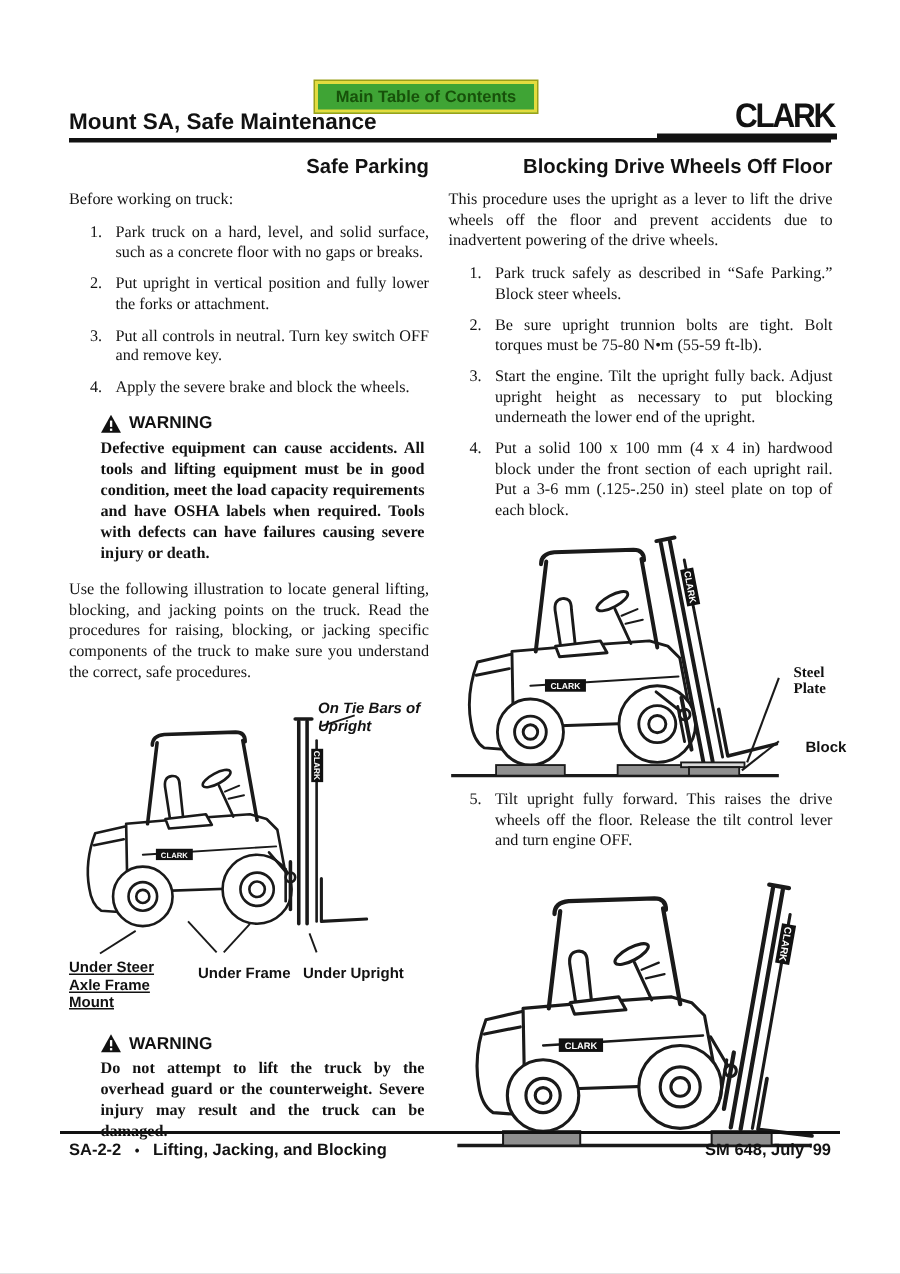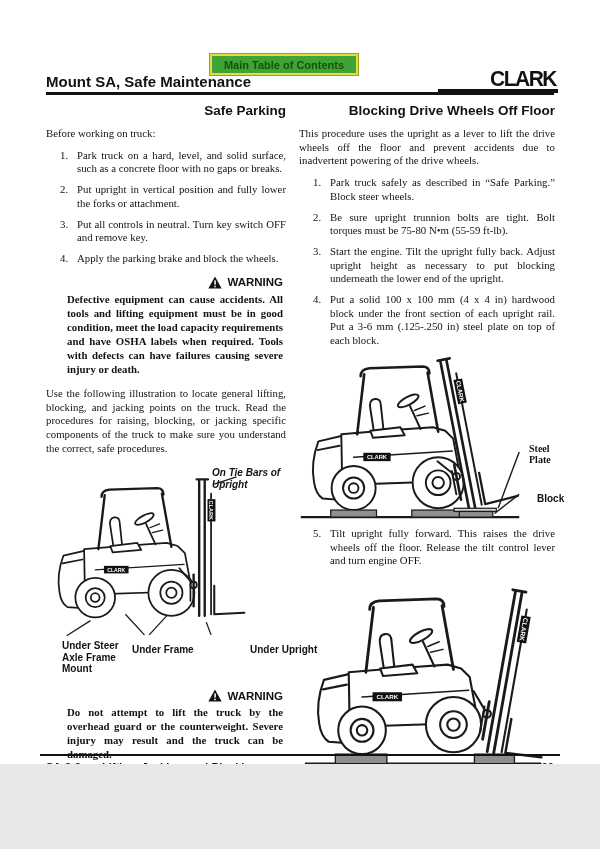--- a/index.html
+++ b/index.html
@@ -1,16 +1,16 @@
 <!DOCTYPE html>
 <html style="--toc-bg: #3FA435; --toc-border: #E3DC3F; --toc-text: #17510A;"><head>
 <meta charset="utf-8">
 <style>
   html,body{margin:0;padding:0;background:#e8e8e8;}
-  .page{position:relative;width:600px;height:764px;background:#fff;margin:0 auto;
+  .page{position:relative;width:600px;height:849px;background:#fff;margin:0 auto;
         font-family:"Liberation Serif",serif;color:#121212;overflow:hidden;
         box-shadow:0 0 0 1px #c4c4c4;}
   
   .toc-btn{position:absolute;left:210px;top:54px;width:148px;height:21px;
         background:var(--toc-bg,#3FA435);border:2px solid var(--toc-border,#E3DC3F);
         color:var(--toc-text,#17510A);font:bold 11px "Liberation Sans",sans-serif;
         display:flex;align-items:center;justify-content:center;padding:0;cursor:pointer;
         box-shadow:0 0 0 1px #9aa019;}
   .group-title{position:absolute;left:46px;top:73px;font:bold 15px "Liberation Sans",sans-serif;}
   .logo{position:absolute;right:44px;top:66px;font:900 21px "Liberation Sans",sans-serif;
@@ -22,21 +22,21 @@
   .col-left{left:46px;width:240px;}
   .col-right{left:299px;width:256px;}
   h2.sec-title{font:bold 13.5px "Liberation Sans",sans-serif;text-align:right;margin:3px 0 9px;}
   p.body-text{text-align:justify;margin:0 0 8px;}
   .list{margin-bottom:2px;}
   .li{display:flex;margin:0 0 7px;}
   .li-num{flex:none;width:17px;margin-left:14px;}
   .li-text{flex:1;text-align:justify;}
   
   .warning{margin:10px 3px 11px 21px;}
-  .warning-head{display:flex;align-items:center;justify-content:flex-end;gap:5px;
+  .warning-head{display:flex;align-items:center;justify-content:flex-start;gap:5px;
         font:bold 11.5px "Liberation Sans",sans-serif;margin-bottom:3px;}
   .warning-text{font-weight:bold;text-align:justify;line-height:1.3;}
   
   .figure{position:relative;}
   .figure svg{position:absolute;}
   .fig-label{position:absolute;font:bold 10px "Liberation Sans",sans-serif;line-height:1.12;}
   .figA{height:216px;margin:2px 0 4px;}
   .figB{height:170px;margin:2px 0 2px;}
   .figC{height:212px;margin:4px 0 0;}
   
@@ -111,21 +111,21 @@
         <div class="li">
           <span class="li-num">2.</span>
           <span class="li-text">Put upright in vertical position and fully lower the forks or attachment.</span>
         </div>
         <div class="li">
           <span class="li-num">3.</span>
           <span class="li-text">Put all controls in neutral. Turn key switch OFF and remove key.</span>
         </div>
         <div class="li">
           <span class="li-num">4.</span>
-          <span class="li-text">Apply the parking brake and block the wheels.</span>
+          <span class="li-text">Apply the severe brake and block the wheels.</span>
         </div>
       </div>
 
     <div class="warning">
       <div class="warning-head">
         <svg width="14" height="13" viewBox="0 0 20 18">
           <path d="M10,0.5 L19.5,17.5 L0.5,17.5 Z" fill="#111"></path>
           <rect x="9" y="6" width="2.2" height="6" fill="#fff"></rect>
           <rect x="9" y="13.6" width="2.2" height="2.2" fill="#fff"></rect>
         </svg>
@@ -142,23 +142,23 @@
         <use href="#fk-mast"></use>
         <g stroke="#1a1a1a" stroke-width="1.6" fill="none">
           <path d="M212,14 L240,5"></path>
           <path d="M56,186 L26,205"></path>
           <path d="M100,178 L124,204"></path>
           <path d="M152,180 L130,204"></path>
           <path d="M202,188 L208,204"></path>
         </g>
       </svg>
       <div class="fig-label" style="left:166px;top:4px;width:76px;font-style:italic;">On Tie Bars of Upright</div>
-      <div class="fig-label" style="left:16px;top:177px;width:72px;">Under Steer Axle Frame Mount</div>
+      <div class="fig-label" style="left:0px;top:177px;width:72px;text-decoration:underline;">Under Steer Axle Frame Mount</div>
       <div class="fig-label" style="left:86px;top:181px;width:70px;">Under Frame</div>
-      <div class="fig-label" style="left:156px;top:181px;width:84px;margin-left:48px;">Under Upright</div>
+      <div class="fig-label" style="left:156px;top:181px;width:84px;">Under Upright</div>
     </div>
 
     <div class="warning">
       <div class="warning-head">
         <svg width="14" height="13" viewBox="0 0 20 18">
           <path d="M10,0.5 L19.5,17.5 L0.5,17.5 Z" fill="#111"></path>
           <rect x="9" y="6" width="2.2" height="6" fill="#fff"></rect>
           <rect x="9" y="13.6" width="2.2" height="2.2" fill="#fff"></rect>
         </svg>
         <span>WARNING</span>

